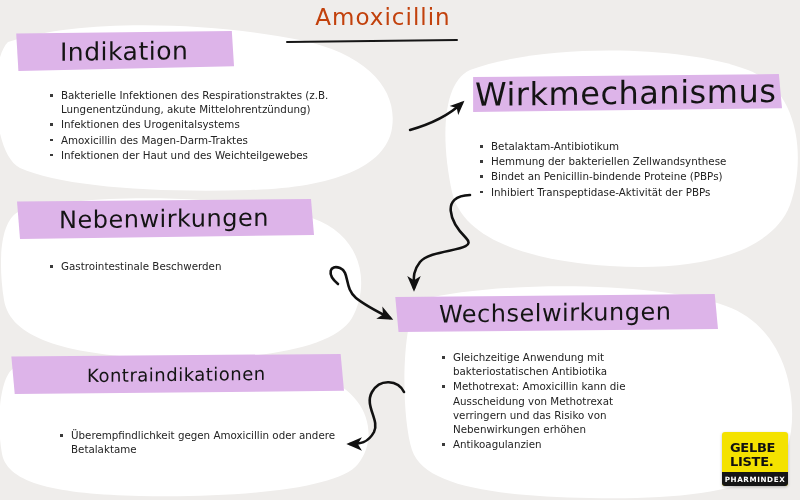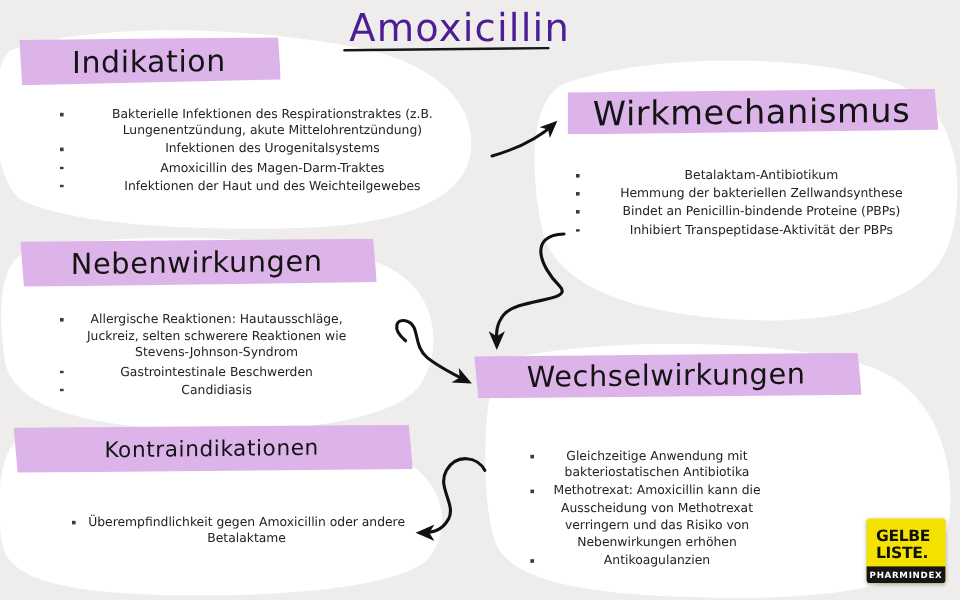--- a/index.html
+++ b/index.html
@@ -54,40 +54,39 @@
     list-style: none;
     color: #232323;
     font-family: "DejaVu Sans", sans-serif;
     font-size: 10.3px;
     line-height: 14.2px;
   }
   .blist li {
     position: relative;
     padding-left: 13px;
     margin-bottom: 1px;
-    text-align: center;
   }
   .blist li::before {
     content: "";
     position: absolute;
     left: 2px;
     top: 6px;
     width: 2.6px;
     height: 2.6px;
     background: #3a3a3a;
   }
   
   #page-title {
     position: absolute;
     left: 283px;
     top: 4px;
     width: 200px;
     text-align: center;
-    font-size: 32px;
-    color: #4c1d95;
+    font-size: 23px;
+    color: #c2410c;
     font-family: "DejaVu Sans", sans-serif;
     letter-spacing: 1px;
   }
   #title-underline {
     position: absolute;
     left: 286px;
     top: 40px;
     width: 172px;
     height: 2.2px;
     background: #161616;
@@ -194,54 +193,52 @@
     <div class="bar" style="clip-path: polygon(1% 6%, 99% 0%, 100% 88%, 2% 100%);"></div>
     <span class="txt">Indikation</span>
   </div>
   <ul class="blist" style="left:48px; top:88px; width:345px;">
     <li>Bakterielle Infektionen des Respirationstraktes (z.B. Lungenentzündung, akute Mittelohrentzündung)</li>
     <li>Infektionen des Urogenitalsystems</li>
     <li>Amoxicillin des Magen-Darm-Traktes</li>
     <li>Infektionen der Haut und des Weichteilgewebes</li>
   </ul>
 
-  <div class="hdr" style="left:470px; top:74px; width:312px; height:38px; font-size:28px;">
+  <div class="hdr" style="left:470px; top:74px; width:312px; height:38px; font-size:32px;">
     <div class="bar" style="clip-path: polygon(1% 8%, 99% 0%, 100% 90%, 1% 100%);"></div>
     <span class="txt">Wirkmechanismus</span>
   </div>
   <ul class="blist" style="left:478px; top:139px; width:300px;">
     <li>Betalaktam-Antibiotikum</li>
     <li>Hemmung der bakteriellen Zellwandsynthese</li>
     <li>Bindet an Penicillin-bindende Proteine (PBPs)</li>
     <li>Inhibiert Transpeptidase-Aktivität der PBPs</li>
   </ul>
 
   <div class="hdr" style="left:14px; top:199px; width:300px; height:40px; font-size:24px;">
     <div class="bar" style="clip-path: polygon(1% 6%, 99% 0%, 100% 90%, 2% 100%);"></div>
     <span class="txt">Nebenwirkungen</span>
   </div>
   <ul class="blist" style="left:48px; top:259px; width:252px;">
-    <li>Allergische Reaktionen: Hautausschläge, Juckreiz, selten schwerere Reaktionen wie Stevens-Johnson-Syndrom</li>
     <li>Gastrointestinale Beschwerden</li>
-    <li>Candidiasis</li>
   </ul>
 
   <div class="hdr" style="left:8px; top:354px; width:336px; height:40px; font-size:18px;">
     <div class="bar" style="clip-path: polygon(1% 6%, 99% 0%, 100% 92%, 2% 100%);"></div>
     <span class="txt">Kontraindikationen</span>
   </div>
   <ul class="blist" style="left:58px; top:428px; width:282px;">
     <li>Überempfindlichkeit gegen Amoxicillin oder andere Betalaktame</li>
   </ul>
 
   <div class="hdr" style="left:392px; top:294px; width:326px; height:38px; font-size:24px;text-align:right;">
     <div class="bar" style="clip-path: polygon(1% 8%, 99% 0%, 100% 92%, 2% 100%);"></div>
     <span class="txt">Wechselwirkungen</span>
   </div>
-  <ul class="blist" style="left:440px; top:350px; width:202px;margin-top:23px;">
+  <ul class="blist" style="left:440px; top:350px; width:202px;">
     <li>Gleichzeitige Anwendung mit bakteriostatischen Antibiotika</li>
     <li>Methotrexat: Amoxicillin kann die Ausscheidung von Methotrexat verringern und das Risiko von Nebenwirkungen erhöhen</li>
     <li>Antikoagulanzien</li>
   </ul>
 
   <div id="logo">
     <div class="l1">GELBE</div>
     <div class="l2">LISTE.</div>
     <div class="l3">PHARMINDEX</div>
   </div>

